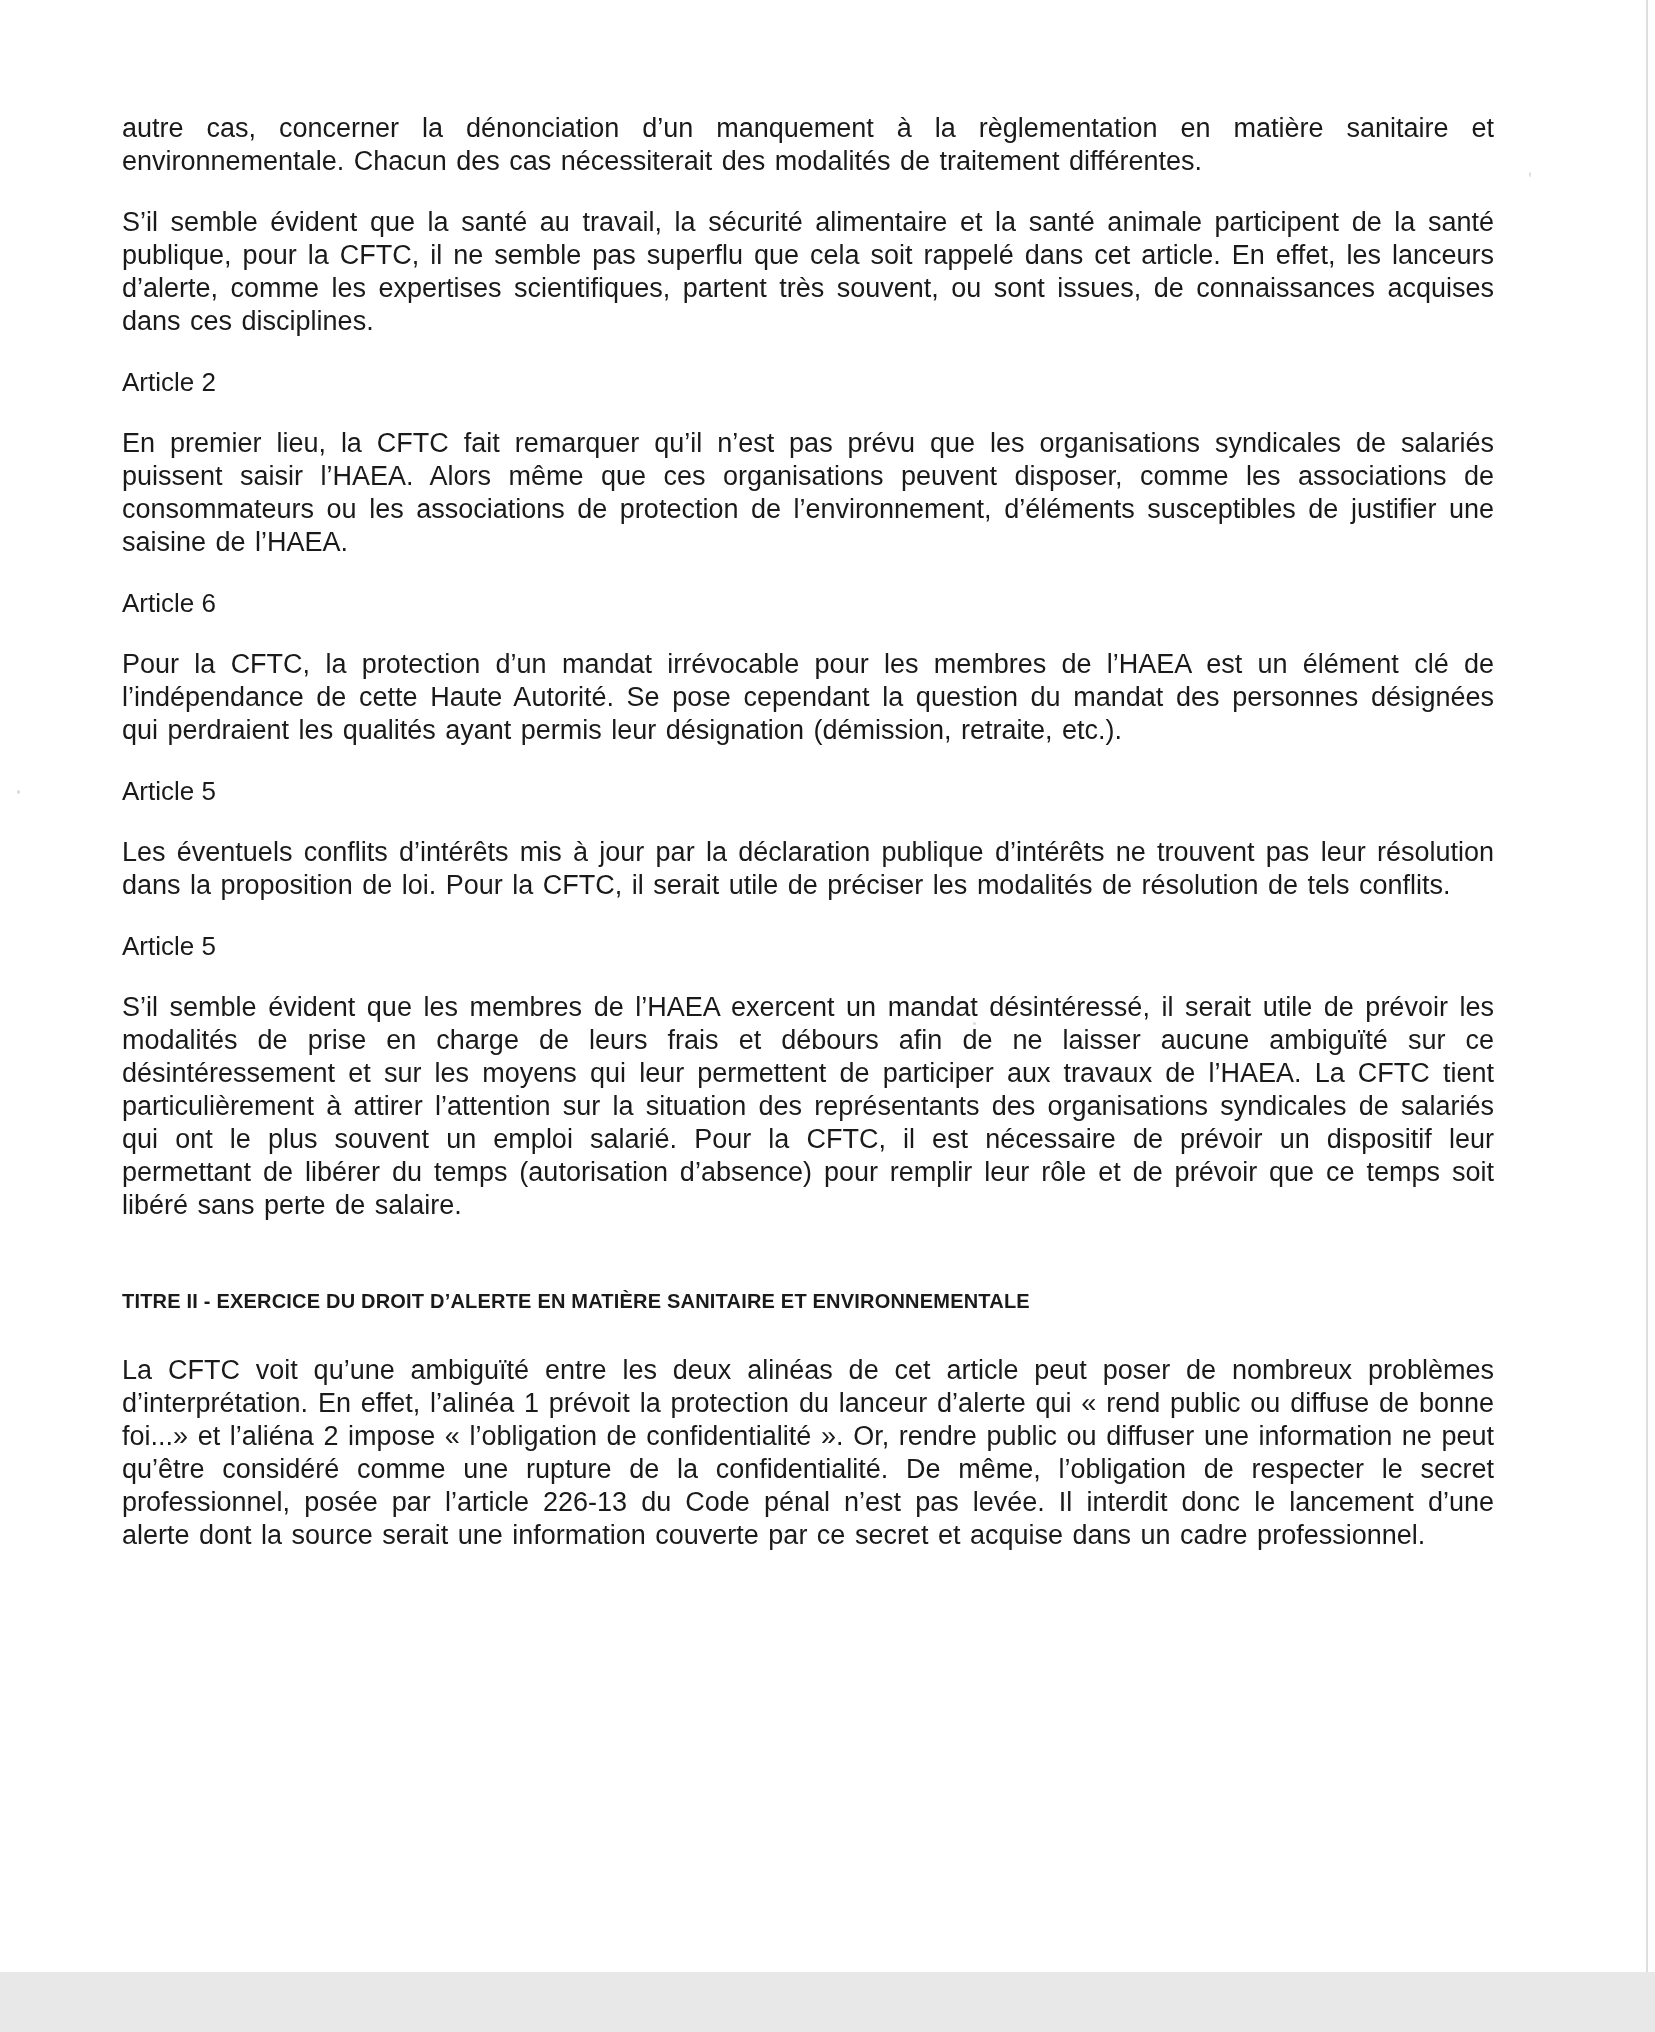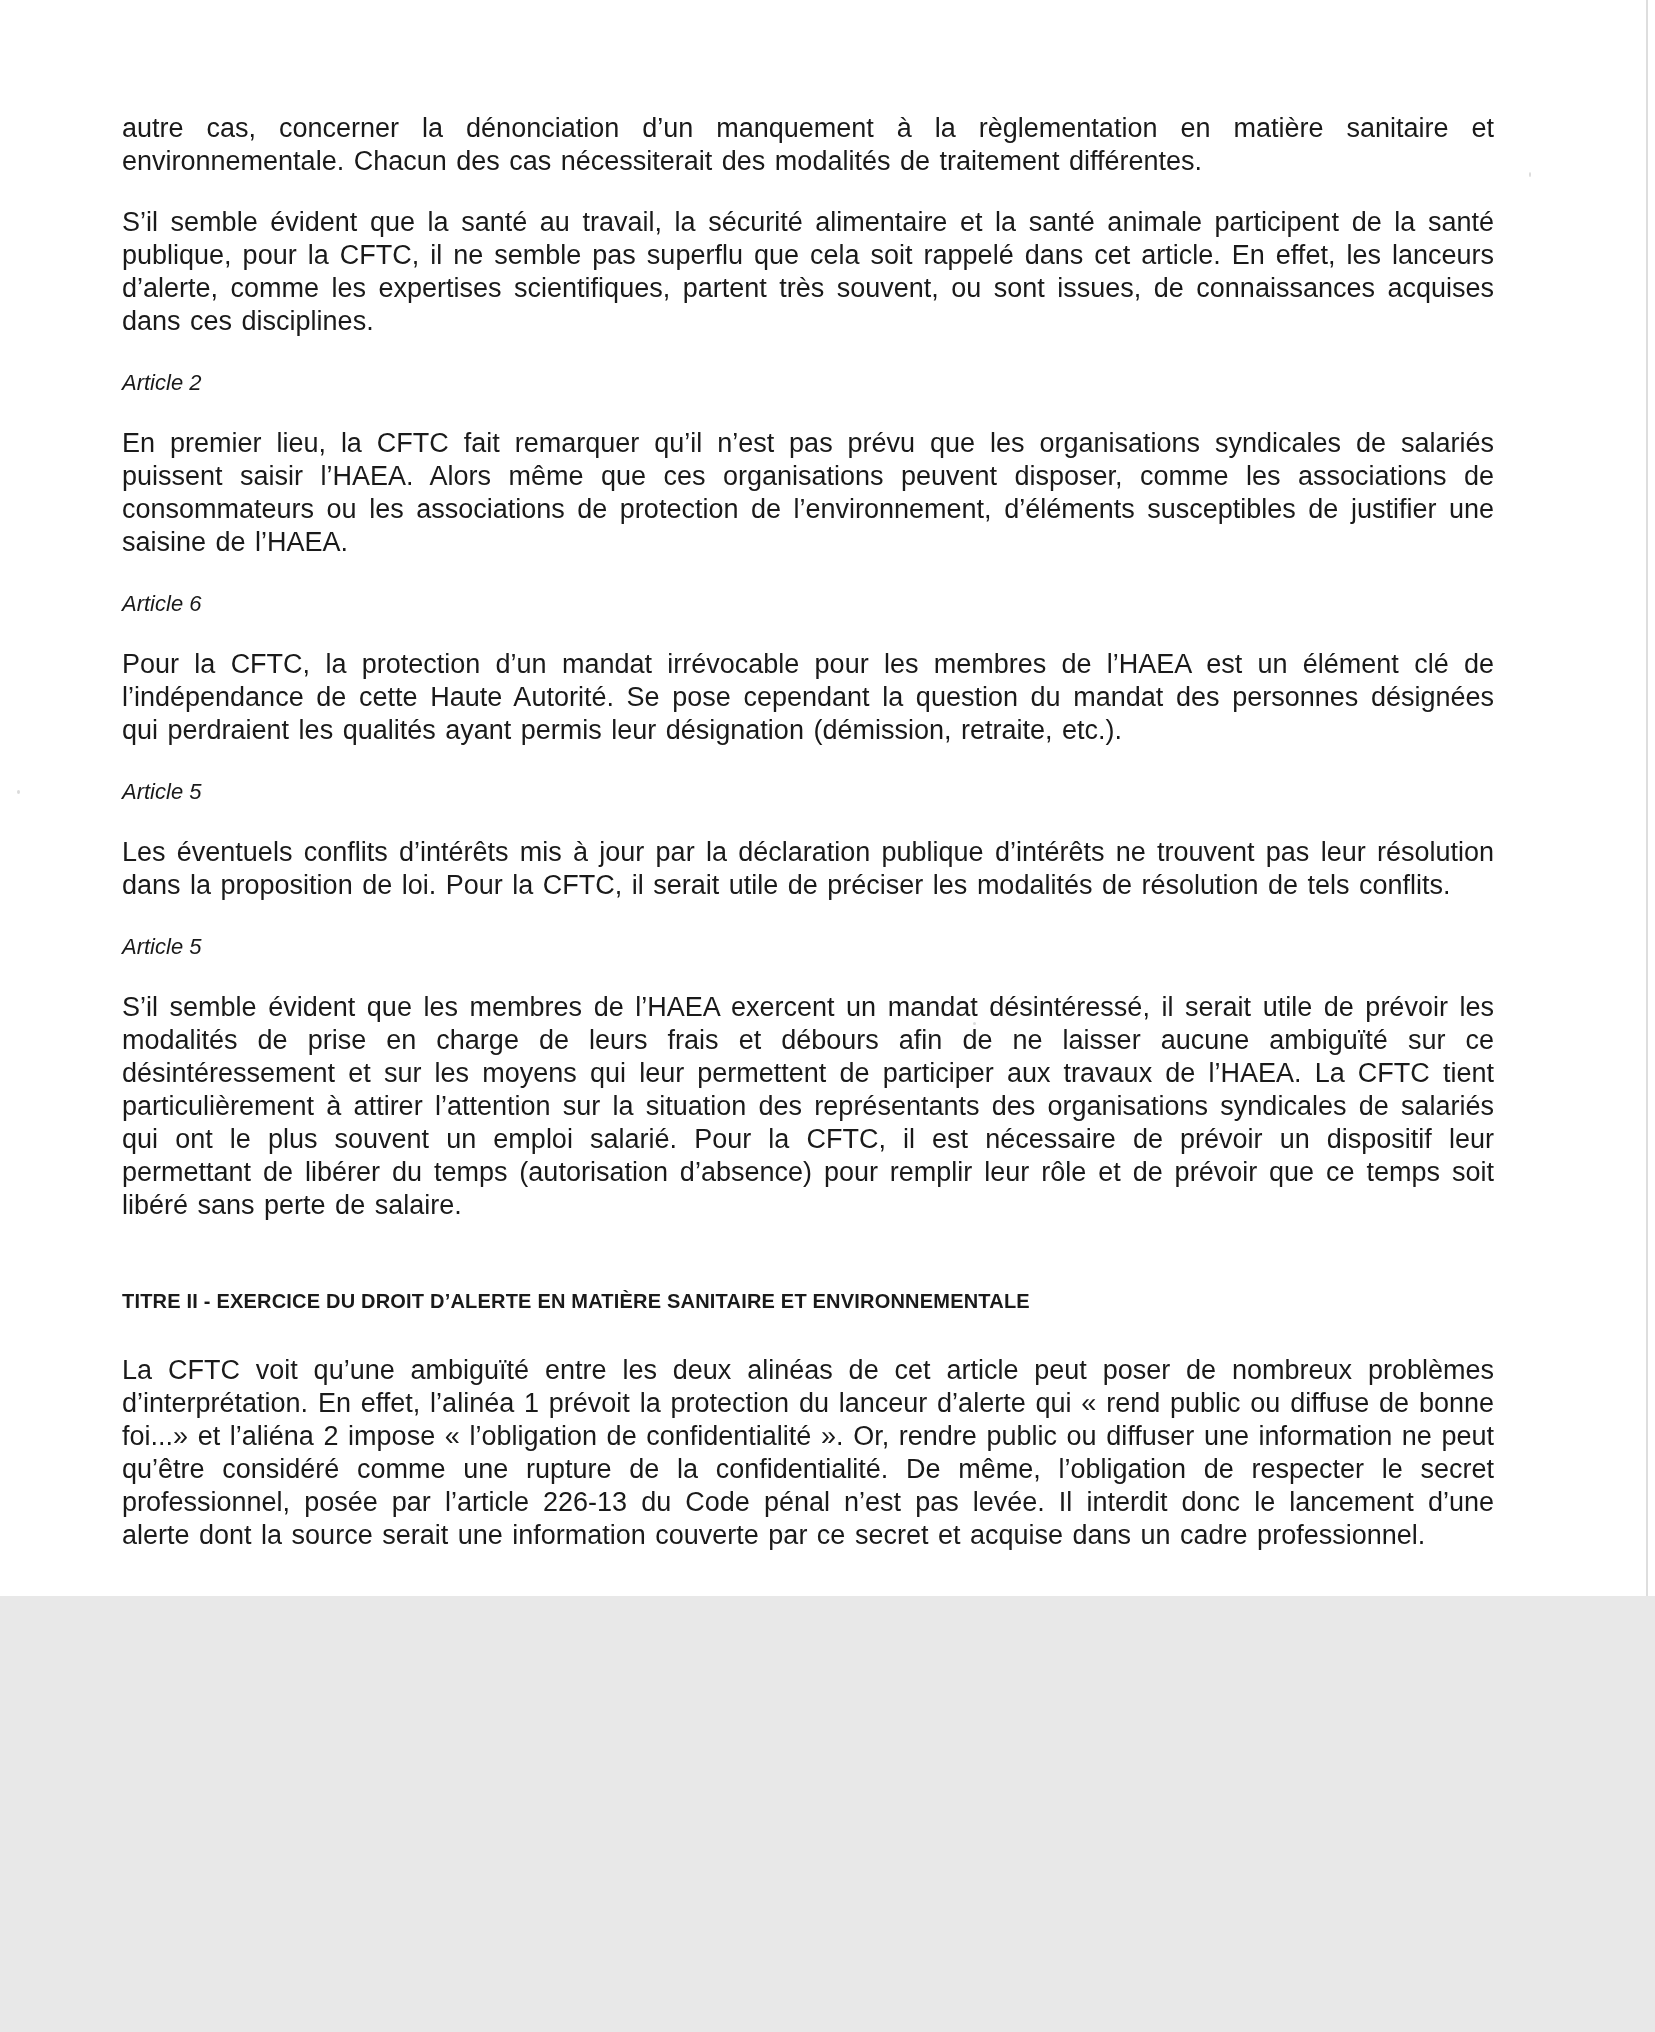--- a/index.html
+++ b/index.html
@@ -3,21 +3,21 @@
 <meta charset="utf-8">
 <style>
   html, body {
     margin: 0;
     padding: 0;
     background: #e8e8e8;
   }
   .page {
     position: relative;
     width: 1655px;
-    height: 1596px;
+    height: 1972px;
     margin: 0 auto;
     background: #ffffff;
     overflow: hidden;
     font-family: "Liberation Sans", "DejaVu Sans", sans-serif;
     color: #1a1a1a;
     -webkit-font-smoothing: antialiased;
   }
   .content {
     position: absolute;
     top: 112px;
@@ -25,23 +25,22 @@
     width: 1372px;
   }
   .para {
     font-size: 27px;
     line-height: 33px;
     text-align: justify;
     margin: 0 0 28px 0;
     word-spacing: 2px;
   }
   .article-heading {
-    font-size: 22px;
+    font-size: 26px;
     line-height: 33px;
-    font-style: italic;
     font-weight: normal;
     margin: 0 0 28px 0;
   }
   .section-title {
     font-size: 20px;
     line-height: 34px;
     font-weight: bold;
     margin: 62px 0 36px 0;
     letter-spacing: 0.2px;
   }

